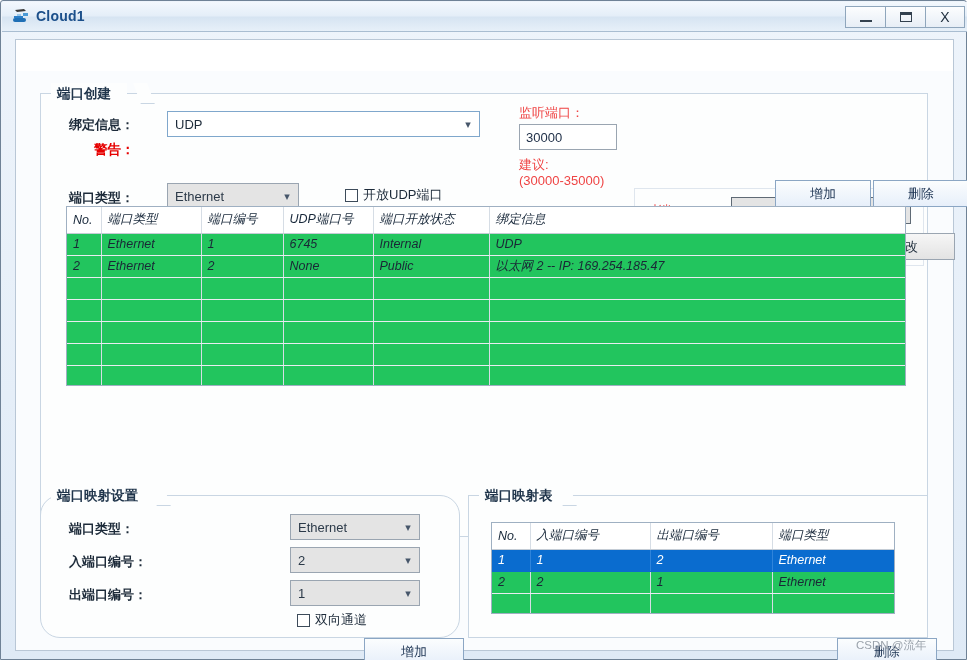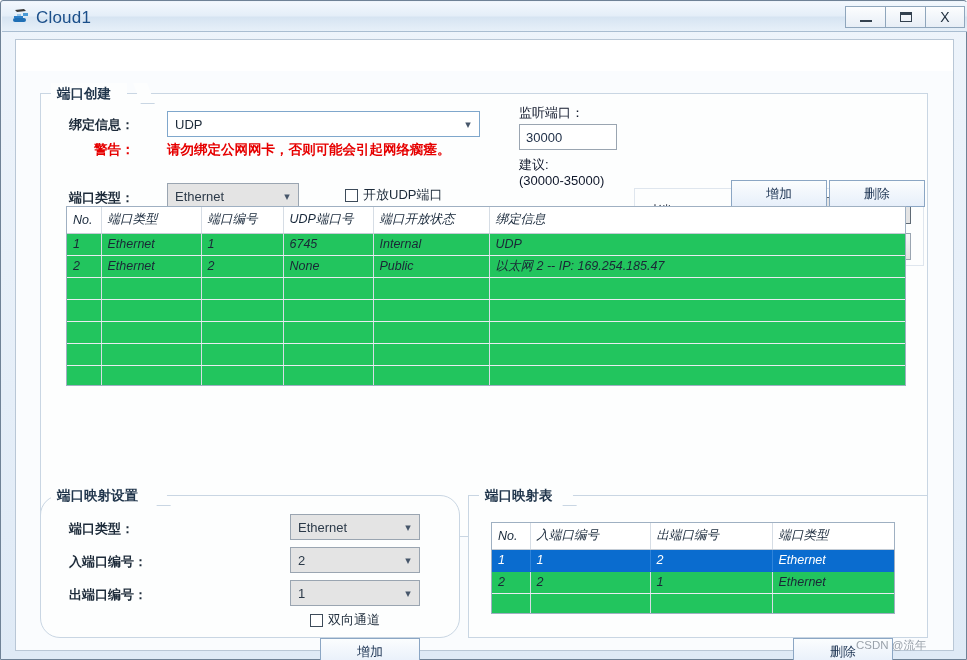--- a/index.html
+++ b/index.html
@@ -20,21 +20,21 @@
     border-radius: 3px 3px 0 0;
   }
   #titlebar {
     position:absolute; left:1px; top:1px; width:965px; height:30px;
     background: linear-gradient(#f3f8fd 0%, #e4eef8 48%, #d6e4f2 52%, #e7f0f9 100%);
     border-bottom:1px solid #a9bdd1;
   }
   #app-icon { position:absolute; left:10px; top:6px; width:20px; height:18px; }
   #title-text {
     position:absolute; left:34px; top:6px;
-    font-size:17px; font-weight:normal; color:#1b4f8a;
+    font-size:14px; font-weight:bold; color:#1b4f8a;
     letter-spacing:.2px;
   }
   .win-btn {
     position:absolute; top:4px; width:40px; height:22px;
     background: linear-gradient(#fcfdfe, #e7eef6);
     border:1px solid #8fa6bc;
     display:flex; align-items:center; justify-content:center;
     font-size:14px; color:#1d2d3d; cursor:pointer;
   }
   #btn-min { left:843px; border-right:none; }
@@ -88,21 +88,21 @@
     transform: skewX(20deg);
   }
 
   #grp-create { left:24px; top:22px; width:888px; height:444px; }
   #grp-map-set { left:24px; top:424px; width:420px; height:143px;border-radius:20px; }
   #grp-map-tbl { left:452px; top:424px; width:460px; height:143px; }
 
   
   .lbl { position:absolute; color:#1d2b3a; font-size:13px; white-space:nowrap; }
   .lbl-b { font-weight:bold; }
-  .lbl-dim { color:#0f172a; }
+  .lbl-dim { color:#ef4444; }
 
   .combo {
     position:absolute; height:26px;
     border:1px solid #7fa7cc; background:#ffffff;
     display:flex; align-items:center;
     padding-left:7px; font-size:13px; color:#1d2b3a;
     cursor:pointer;
   }
   .combo .cv { flex:1; }
   .combo .arrow {
@@ -123,21 +123,21 @@
     border:1px solid #5f6a75; background:#e4e4e4;
     display:flex; align-items:center; justify-content:center;
     font-size:13px; color:#3a4756; letter-spacing:1px;
   }
 
   .btn {
     position:absolute; height:27px;
     background: linear-gradient(#fbfdfe, #e7effa);
     border:1px solid #8ba6c4;
     display:flex; align-items:center; justify-content:center;
-    font-size:13px; color:#1c3352; cursor:pointer;
+    font-size:13px; color:#1c3352; cursor:pointer;margin-left:44px;
   }
   .btn.gray {
     background: linear-gradient(#f6f6f6,#e3e3e3);
     border:1px solid #9aa5b1; color:#23313f;
   }
 
   .check { position:absolute; display:flex; align-items:center; cursor:pointer; }
   .check .box {
     width:13px; height:13px; border:1.5px solid #3d4b5a; background:#fff;
     margin-right:5px;
@@ -223,21 +223,20 @@
         <div class="legend">端口创建</div>
         <div class="legend-fold" style="left:96px;"></div>
 
         <div class="lbl lbl-b" style="left:28px; top:22px;">绑定信息：</div>
         <div class="combo" style="left:126px; top:17px; width:313px;">
           <span class="cv">UDP</span>
           <span class="arrow">▾</span>
         </div>
 
         <div class="warn" style="left:53px; top:47px;">警告：</div>
-        <div class="warn" style="left:126px; top:47px;">请勿绑定公网网卡，否则可能会引起网络瘸瘗。</div>
 
         <div class="lbl lbl-b" style="left:28px; top:95px;">端口类型：</div>
         <div class="combo gray" style="left:126px; top:89px; width:132px;">
           <span class="cv">Ethernet</span>
           <span class="arrow">▾</span>
         </div>
 
         <div class="check" style="left:304px; top:92px;">
           <span class="box"></span>
           <span class="ctext">开放UDP端口</span>
@@ -356,21 +355,21 @@
           <span class="cv">2</span>
           <span class="arrow">▾</span>
         </div>
 
         <div class="lbl lbl-b" style="left:28px; top:90px;">出端口编号：</div>
         <div class="combo gray" style="left:249px; top:84px; width:130px;">
           <span class="cv">1</span>
           <span class="arrow">▾</span>
         </div>
 
-        <div class="check" style="left:269px; top:115px;text-align:center;">
+        <div class="check" style="left:256px; top:115px;text-align:center;">
           <span class="box"></span>
           <span class="ctext">双向通道</span>
         </div>
 
         <div class="btn" style="left:279px; top:142px; width:100px;">增加</div>
       </div>
 
       <div class="group" id="grp-map-tbl">
         <div class="legend">端口映射表</div>
         <div class="legend-fold" style="left:90px;"></div>

